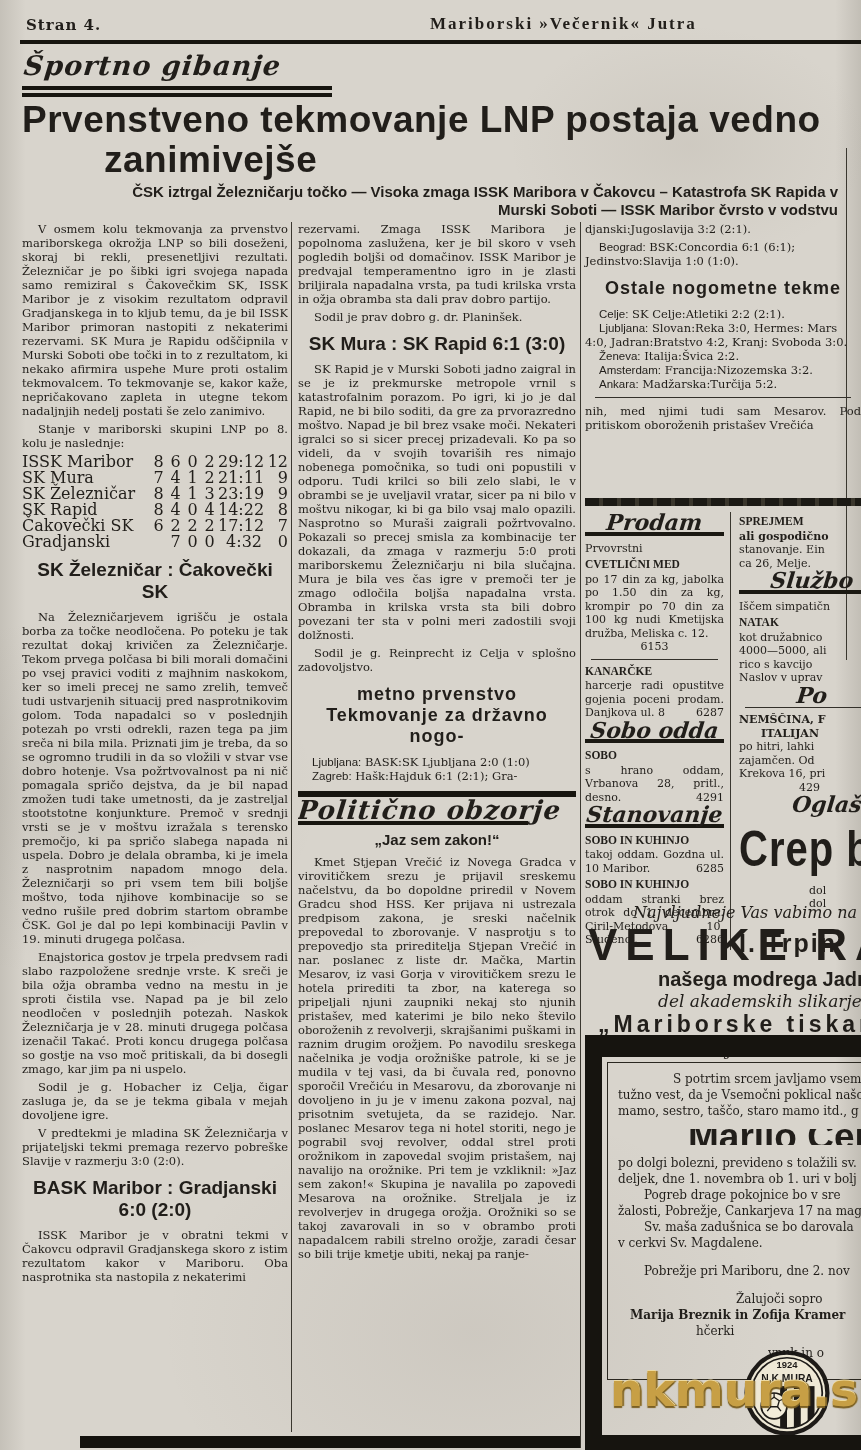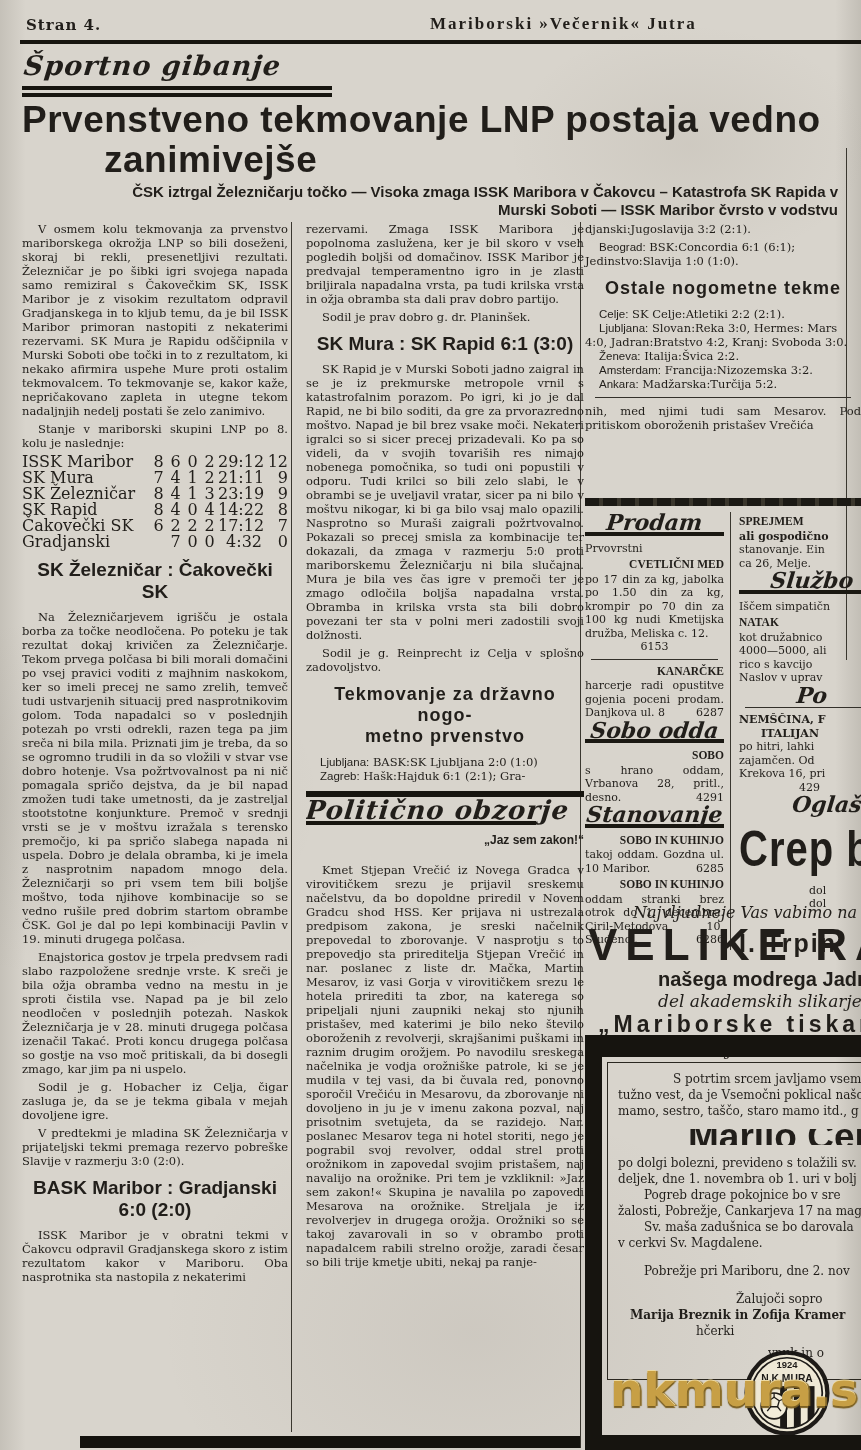--- a/index.html
+++ b/index.html
@@ -17,51 +17,51 @@
   .masthead-rule{left:20px;top:40px;width:841px;height:4px;background:#17150f;}
   .script-head{font-style:italic;font-weight:bold;font-family:"DejaVu Serif",serif;}
   .sports-script{left:24px;top:50px;font-size:27px;letter-spacing:1px;transform:skewX(-6deg);}
   .sports-bar1{left:22px;top:86px;width:310px;height:4px;background:#17150f;}
   .sports-bar2{left:22px;top:93px;width:310px;height:4px;background:#17150f;}
   .headline{left:22px;top:100px;width:830px;font-family:"Liberation Sans",sans-serif;font-weight:bold;font-size:37px;line-height:40px;letter-spacing:.5px;}
   .headline .l2{margin-left:82px;}
   .subhead{left:100px;top:183px;width:738px;font-family:"Liberation Sans",sans-serif;font-weight:bold;font-size:15px;line-height:18px;text-align:right;}
   .col{font-size:11.5px;line-height:14px;text-align:justify;}
   .col1{left:22px;top:222px;width:266px;height:1208px;overflow:hidden;}
-  .col2{left:306px;top:222px;width:278px;height:1208px;overflow:hidden;}
+  .col2{left:298px;top:222px;width:278px;height:1208px;overflow:hidden;}
   .col3top{left:585px;top:222px;width:276px;}
   .vrule{width:1px;background:#3a372f;}
   .vr1{left:291px;top:222px;height:1210px;}
   .vr2{left:580px;top:222px;height:1226px;}
   .vr3{left:846px;top:148px;height:512px;}
   p.para{margin:0 0 4px 0;text-indent:16px;}
   p.nofirst{text-indent:0;}
   .match-head{font-family:"Liberation Sans",sans-serif;font-weight:bold;font-size:19px;line-height:22px;text-align:center;margin:9px 0 7px;}
   .standings{margin:2px 0 4px;}
   .st-row{display:flex;line-height:16px;font-size:16px;}
   .st-team{flex:1;text-align:left;}
   .st-n{width:17px;text-align:center;}
   .st-goals{width:44px;text-align:right;}
   .st-pts{width:26px;text-align:right;}
   .res-line{text-indent:14px;text-align:left;}
   .res-label{font-weight:normal;font-family:"Liberation Sans",sans-serif;font-size:11.5px;}
   .thick-rule{height:6px;background:#17150f;margin:8px 0 6px;}
   .pol-script{font-size:26px;letter-spacing:1px;transform:skewX(-6deg);margin:2px 0 0;text-align:left;}
   .pol-bar{height:4px;background:#17150f;width:230px;margin:4px 0 8px;}
-  .zakon-title{font-family:"Liberation Sans",sans-serif;font-weight:bold;font-size:12px;text-align:right;margin:4px 0 16px;}
+  .zakon-title{font-family:"Liberation Sans",sans-serif;font-weight:bold;font-size:15px;text-align:center;margin:4px 0 8px;}
   .sec-head{font-family:"Liberation Sans",sans-serif;font-weight:bold;font-size:18px;line-height:21px;text-align:center;margin:10px 0 8px;letter-spacing:1px;}
   .hr-thin{border:0;border-top:1px solid #33302a;margin:6px 10px;}
   .class-bar{left:585px;top:498px;width:276px;height:8px;background:#1b1914;
     background-image:repeating-linear-gradient(90deg,#1b1914 0 14px,#3a362c 14px 18px);}
   .classifieds{left:585px;top:512px;width:300px;display:flex;font-size:11px;line-height:13.5px;}
   .cl-left{width:152px;padding-right:6px;border-right:1px solid #3a372f;}
   .cl-right{width:146px;padding-left:8px;}
   .cl-script{font-size:22px;text-align:center;transform:skewX(-6deg);margin:4px 0 0;}
   .cl-underline{height:3px;background:#1a1812;border-bottom:1px solid #1a1812;margin:2px 0 6px;}
-  .ad-head{font-weight:bold;text-align:right;font-size:11.5px;margin:3px 0 1px;font-family:"Liberation Serif",serif;}
+  .ad-head{font-weight:bold;text-align:left;font-size:11.5px;margin:3px 0 1px;font-family:"Liberation Serif",serif;}
   .ad-body{text-align:justify;}
   .ad-num{float:right;}
   .ad-num-center{text-align:center;}
   .ad-rule{border:0;border-top:1px solid #33302a;margin:5px 6px;}
   .nowrap{white-space:nowrap;overflow:hidden;text-align:left;}
   .cl-bold{font-weight:bold;}
   .crep{font-family:"Liberation Sans",sans-serif;font-weight:bold;font-size:40px;line-height:42px;transform:scaleY(1.25);transform-origin:left top;letter-spacing:1px;margin-top:10px;white-space:nowrap;}
   .trpin{font-family:"Liberation Sans",sans-serif;font-weight:bold;font-size:25px;letter-spacing:2px;margin-top:26px;white-space:nowrap;}
   .expo{left:588px;top:903px;width:300px;text-align:left;}
   .expo .invite{font-style:italic;font-size:16px;margin-left:45px;white-space:nowrap;}
@@ -178,22 +178,22 @@
     <p class="para">ISSK Maribor je v obratni tekmi v Čakovcu odpravil Gradjanskega skoro z istim rezultatom kakor v Mariboru. Oba nasprotnika sta nastopila z nekaterimi</p>
   </div>
 
   <div class="abs col col2">
     <p class="para nofirst">rezervami. Zmaga ISSK Maribora je popolnoma zaslužena, ker je bil skoro v vseh pogledih boljši od domačinov. ISSK Maribor je predvajal temperamentno igro in je zlasti briljirala napadalna vrsta, pa tudi krilska vrsta in ožja obramba sta dali prav dobro partijo.</p>
     <p class="para">Sodil je prav dobro g. dr. Planinšek.</p>
     <div class="match-head">SK Mura : SK Rapid 6:1 (3:0)</div>
     <p class="para">SK Rapid je v Murski Soboti jadno zaigral in se je iz prekmurske metropole vrnil s katastrofalnim porazom. Po igri, ki jo je dal Rapid, ne bi bilo soditi, da gre za prvorazredno moštvo. Napad je bil brez vsake moči. Nekateri igralci so si sicer precej prizadevali. Ko pa so videli, da v svojih tovariših res nimajo nobenega pomočnika, so tudi oni popustili v odporu. Tudi krilci so bili zelo slabi, le v obrambi se je uveljavil vratar, sicer pa ni bilo v moštvu nikogar, ki bi ga bilo vsaj malo opazili. Nasprotno so Muraši zaigrali požrtvovalno. Pokazali so precej smisla za kombinacije ter dokazali, da zmaga v razmerju 5:0 proti mariborskemu Železničarju ni bila slučajna. Mura je bila ves čas igre v premoči ter je zmago odločila boljša napadalna vrsta. Obramba in krilska vrsta sta bili dobro povezani ter sta v polni meri zadostili svoji dolžnosti.</p>
     <p class="para">Sodil je g. Reinprecht iz Celja v splošno zadovoljstvo.</p>
     <div class="sec-head">
+      <div>metno prvenstvo</div>
       <div>Tekmovanje za državno nogo-</div>
-      <div>metno prvenstvo</div>
     </div>
     <div class="res-line"><span class="res-label">Ljubljana:</span> <span>BASK:SK Ljubljana 2:0 (1:0)</span></div>
     <div class="res-line"><span class="res-label">Zagreb:</span> <span>Hašk:Hajduk 6:1 (2:1); Gra-</span></div>
     <div class="thick-rule"></div>
     <div class="script-head pol-script">Politično obzorje</div>
     <div class="pol-bar"></div>
     <div class="zakon-title">„Jaz sem zakon!“</div>
     <p class="para">Kmet Stjepan Vrečić iz Novega Gradca v virovitičkem srezu je prijavil sreskemu načelstvu, da bo dopoldne priredil v Novem Gradcu shod HSS. Ker prijava ni ustrezala predpisom zakona, je sreski načelnik prepovedal to zborovanje. V nasprotju s to prepovedjo sta prireditelja Stjepan Vrečić in nar. poslanec z liste dr. Mačka, Martin Mesarov, iz vasi Gorja v virovitičkem srezu le hotela prirediti ta zbor, na katerega so pripeljali njuni zaupniki nekaj sto njunih pristašev, med katerimi je bilo neko število oboroženih z revolverji, skrajšanimi puškami in raznim drugim orožjem. Po navodilu sreskega načelnika je vodja orožniške patrole, ki se je mudila v tej vasi, da bi čuvala red, ponovno sporočil Vrečiću in Mesarovu, da zborovanje ni dovoljeno in ju je v imenu zakona pozval, naj prisotnim svetujeta, da se razidejo. Nar. poslanec Mesarov tega ni hotel storiti, nego je pograbil svoj revolver, oddal strel proti orožnikom in zapovedal svojim pristašem, naj navalijo na orožnike. Pri tem je vzkliknil: »Jaz sem zakon!« Skupina je navalila po zapovedi Mesarova na orožnike. Streljala je iz revolverjev in drugega orožja. Orožniki so se takoj zavarovali in so v obrambo proti napadalcem rabili strelno orožje, zaradi česar so bili trije kmetje ubiti, nekaj pa ranje-</p>
   </div>
 

